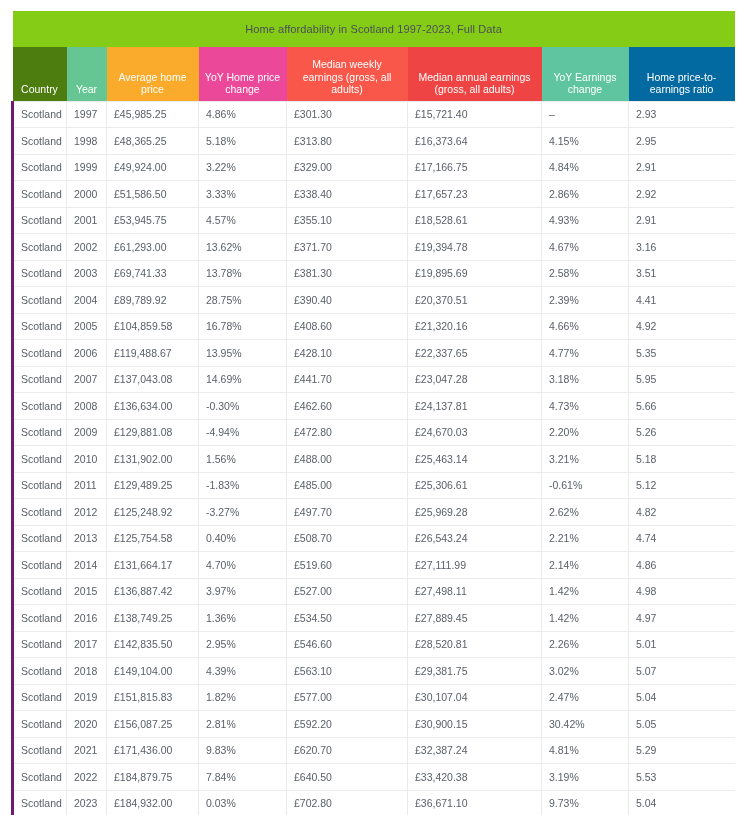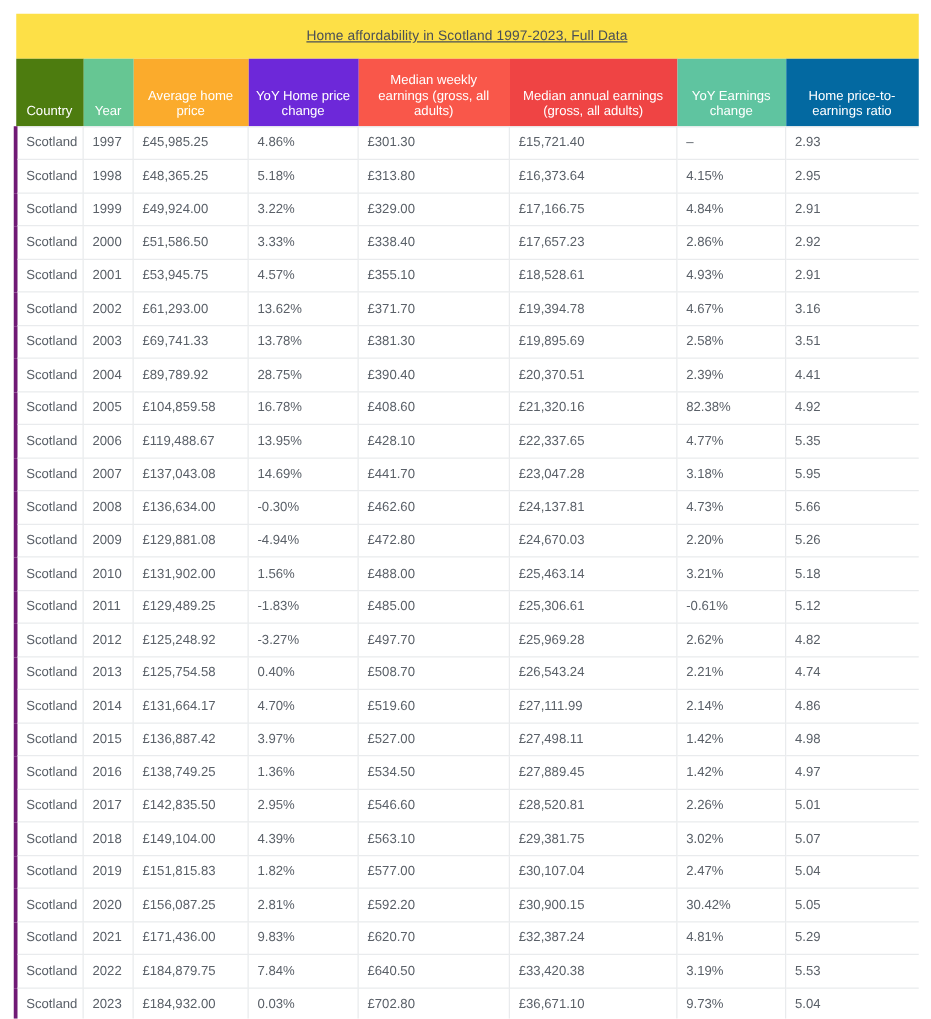--- a/index.html
+++ b/index.html
@@ -24,50 +24,49 @@
     top: 11px;
     width: 722px;
   }
   table.afford {
     border-collapse: collapse;
     width: 722px;
     table-layout: fixed;
   }
   
   tr.title-row td {
-    background: #fde047;
+    background: #84cc16;
     color: #4a4f57;
     font-size: 11px;
     text-align: center;
     height: 21px;
     padding: 12px;
     border: none;
     letter-spacing: 0.1px;
-    text-decoration: underline;
   }
   
   tr.head-row th {
     height: 54px;
     padding: 2px 6px 5px 6px;
     font-size: 10.5px;
     font-weight: 400;
     line-height: 12.5px;
     color: #ffffff;
     text-align: center;
     vertical-align: bottom;
     border: none;
   }
   th.h-country {
     background: #4d7c0f;
     color: #4a4f57;
     vertical-align: bottom;
   }
   th.h-year      { background: #66c693; }
   th.h-avgprice  { background: #fbab2c; }
-  th.h-yoyhome   { background: #6d28d9; }
+  th.h-yoyhome   { background: #ec4899; }
   th.h-weekly    { background: #f9574a; }
   th.h-annual    { background: #ef4444; color: #55504a; }
   th.h-yoyearn   { background: #5fc4a0; }
   th.h-ratio     { background: #0369a1; }
 
   
   tr.data-row td {
     height: 26.5px;
     padding: 0 7px;
     font-size: 10.5px;
@@ -218,21 +217,21 @@
             <td class="c-yoye">2.39%</td>
             <td class="c-ratio">4.41</td>
           </tr>
           <tr class="data-row">
             <td class="c-country">Scotland</td>
             <td class="c-year">2005</td>
             <td class="c-avg">£104,859.58</td>
             <td class="c-yoyh">16.78%</td>
             <td class="c-week">£408.60</td>
             <td class="c-annual">£21,320.16</td>
-            <td class="c-yoye">82.38%</td>
+            <td class="c-yoye">4.66%</td>
             <td class="c-ratio">4.92</td>
           </tr>
           <tr class="data-row">
             <td class="c-country">Scotland</td>
             <td class="c-year">2006</td>
             <td class="c-avg">£119,488.67</td>
             <td class="c-yoyh">13.95%</td>
             <td class="c-week">£428.10</td>
             <td class="c-annual">£22,337.65</td>
             <td class="c-yoye">4.77%</td>

